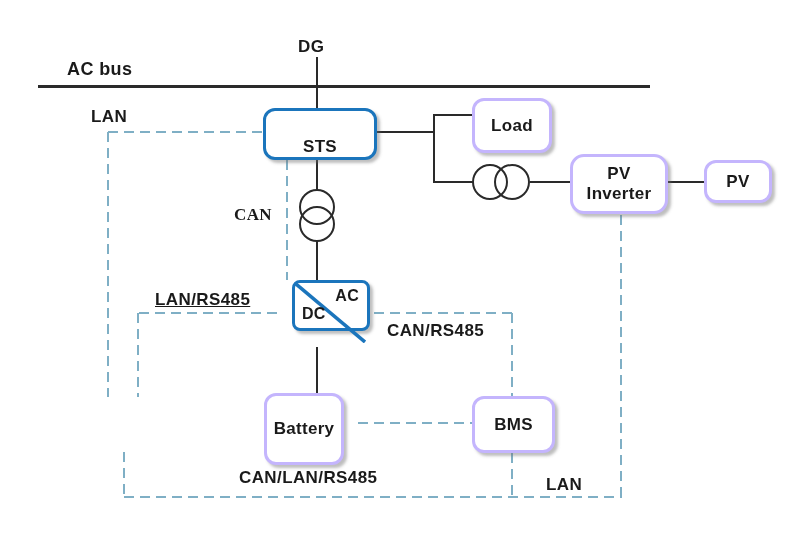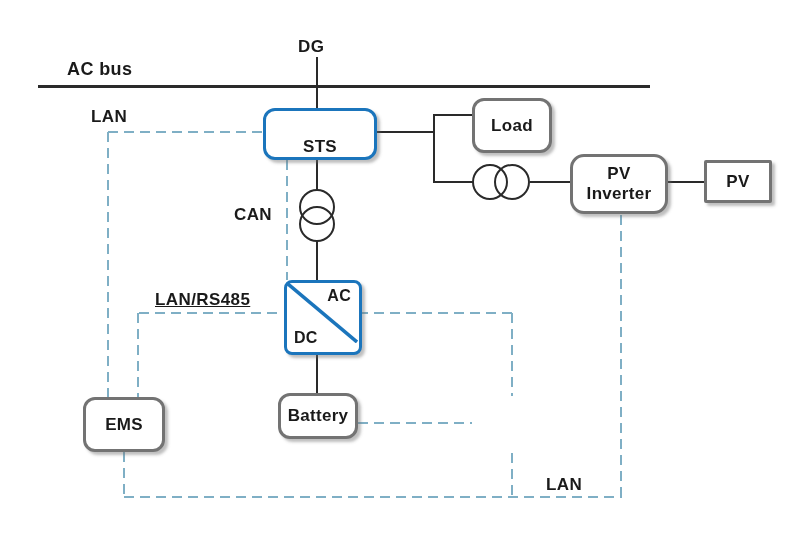--- a/index.html
+++ b/index.html
@@ -10,21 +10,21 @@
   
   .s{position:absolute;background:#2a2a2a;}
   
   .dh{position:absolute;height:2px;background:repeating-linear-gradient(90deg,#7fafc5 0 10px,transparent 10px 16px);}
   .dv{position:absolute;width:2px;background:repeating-linear-gradient(180deg,#7fafc5 0 10px,transparent 10px 16px);}
   
   .circ{position:absolute;width:36px;height:36px;border:2px solid #2a2a2a;border-radius:50%;background:transparent;box-sizing:border-box;}
   
   .node{
     position:absolute;box-sizing:border-box;background:#ffffff;
-    border:3px solid #737373;border-radius:12px;
+    border:3px solid #c4b5fd;border-radius:12px;
     display:flex;align-items:center;justify-content:center;
     font-size:17px;font-weight:bold;letter-spacing:.3px;text-align:center;line-height:1.15;
     box-shadow:3px 3px 3px rgba(110,110,110,.45);
   }
   .node.blue{border-color:#1b75bc;border-width:3.5px;}
   
   .lbl{position:absolute;font-size:17px;font-weight:bold;letter-spacing:.4px;white-space:nowrap;}
   .lbl.big{font-size:18px;}
   
   .acdc-tag{position:absolute;font-size:16px;font-weight:bold;}
@@ -70,41 +70,43 @@
   </div>
 
   <div class="node" style="left:472px;top:98px;width:80px;height:55px;">
     <span>Load</span>
   </div>
 
   <div class="node" style="left:570px;top:154px;width:98px;height:60px;border-radius:14px;padding:0 10px;">
     <span>PV Inverter</span>
   </div>
 
-  <div class="node" style="left:704px;top:160px;width:68px;height:43px;border-radius:2px;">
+  <div class="node" style="left:704px;top:160px;width:68px;height:43px;border-radius:12px;">
     <span>PV</span>
   </div>
 
-  <div class="node blue" style="left:284px;top:280px;width:78px;height:75px;border-radius:8px;">
+  <div class="node blue" style="left:292px;top:280px;width:78px;height:51px;border-radius:8px;">
     <svg class="acdc-svg" width="71" height="60" viewBox="0 0 71 60">
       <line x1="1" y1="1" x2="70" y2="59" stroke="#1b75bc" stroke-width="3.5"></line>
     </svg>
     <span class="acdc-tag" style="top:4px;right:8px;">AC</span>
     <span class="acdc-tag" style="bottom:5px;left:7px;text-align:right;">DC</span>
   </div>
 
-  <div class="node" style="left:83px;top:397px;width:82px;height:55px;">
-    <span>EMS</span>
-  </div>
 
-  <div class="node" style="left:278px;top:393px;width:80px;height:46px;">
+  <div class="node" style="left:264px;top:393px;width:80px;height:72px;">
     <span>Battery</span>
   </div>
 
+  <div class="node" style="left:472px;top:396px;width:83px;height:57px;">
+    <span>BMS</span>
+  </div>
 
   <span class="lbl" style="left:298px;top:37px;width:38px;text-align:left;">DG</span>
   <span class="lbl big" style="left:67px;top:59px;">AC bus</span>
   <span class="lbl" style="left:91px;top:107px;">LAN</span>
-  <span class="lbl" style="left:234px;top:205px;">CAN</span>
+  <span class="lbl" style="left:234px;top:205px;font-family:Liberation Serif, serif;">CAN</span>
   <span class="lbl" style="left:155px;top:290px;text-decoration:underline;">LAN/RS485</span>
+  <span class="lbl" style="left:387px;top:321px;">CAN/RS485</span>
+  <span class="lbl" style="left:239px;top:468px;">CAN/LAN/RS485</span>
   <span class="lbl" style="left:546px;top:475px;">LAN</span>
 
 </div>
 
 </body></html>

